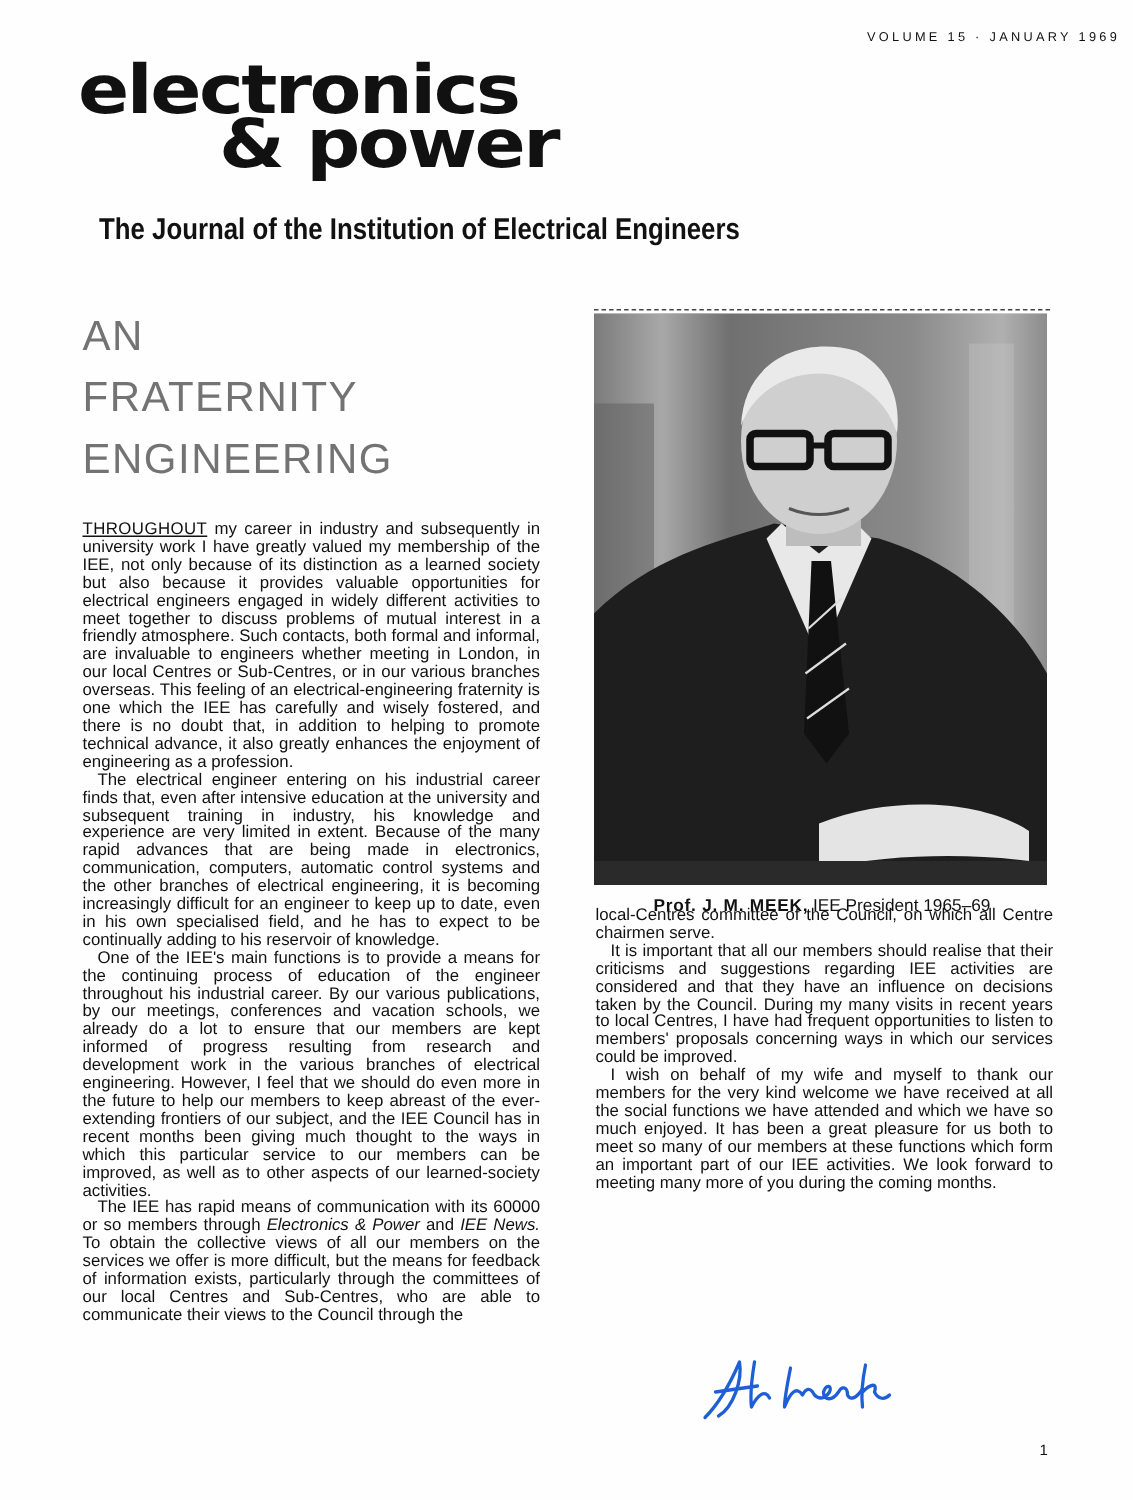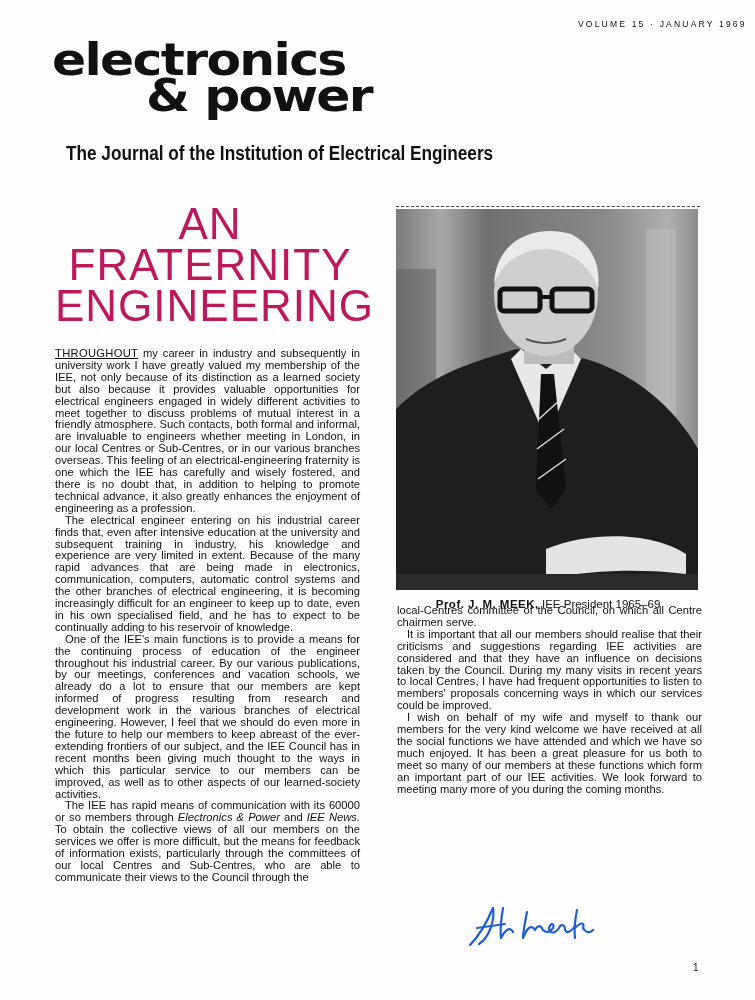--- a/index.html
+++ b/index.html
@@ -1,21 +1,21 @@
 <!DOCTYPE html>
 <html><head>
 <meta charset="utf-8">
 <style>
   html, body { margin:0; padding:0; background:#fefefe; }
   body { width:755px; height:1000px; position:relative; overflow:hidden; font-family:"Liberation Sans", sans-serif; color:#111; }
   .volume { position:absolute; top:19px; left:541px; font-size:8.5px; font-weight:normal; letter-spacing:2.2px; white-space:nowrap;margin-left:37px; }
   .mast1 { position:absolute; top:40px; left:52px; font-family:"DejaVu Sans", sans-serif; font-weight:bold; font-size:45px; letter-spacing:-1.5px; line-height:40px; transform:scaleX(1.12); transform-origin:left top; white-space:nowrap; }
   .mast2 { position:absolute; top:76px; left:146px; font-family:"DejaVu Sans", sans-serif; font-weight:bold; font-size:45px; letter-spacing:-1.5px; line-height:40px; transform:scaleX(1.12); transform-origin:left top; white-space:nowrap; }
   .subtitle { position:absolute; top:142px; left:66px; font-family:"Liberation Sans Narrow","Liberation Sans", sans-serif; font-weight:bold; font-size:20px; transform:scaleX(0.86); transform-origin:left top; white-space:nowrap; }
-  .headline { position:absolute; top:203px; left:55px; width:310px; text-align:center; color:#be185d; font-size:44px; line-height:41px; letter-spacing:1px; }
+  .headline { position:absolute; top:203px; left:55px; width:310px; color:#737373; font-size:28px; line-height:41px; letter-spacing:1px; }
   .headline div { white-space:nowrap; }
   .col { position:absolute; font-size:11.2px; line-height:11.9px; text-align:justify; }
   .col p { margin:0; text-indent:10px; }
   .col p.first { text-indent:0; }
   .col p.cont { text-indent:0; }
   .col-left { left:55px; top:348px; width:305px; }
   .col-right { left:397px; top:605px; width:305px; }
   .lead { font-weight:normal; letter-spacing:0.3px;text-decoration:underline; }
   .photo-rule { position:absolute; top:206px; left:396px; width:304px; border-top:1px dashed #444; }
   .photo { position:absolute; top:209px; left:396px; width:302px; height:381px; overflow:hidden;

